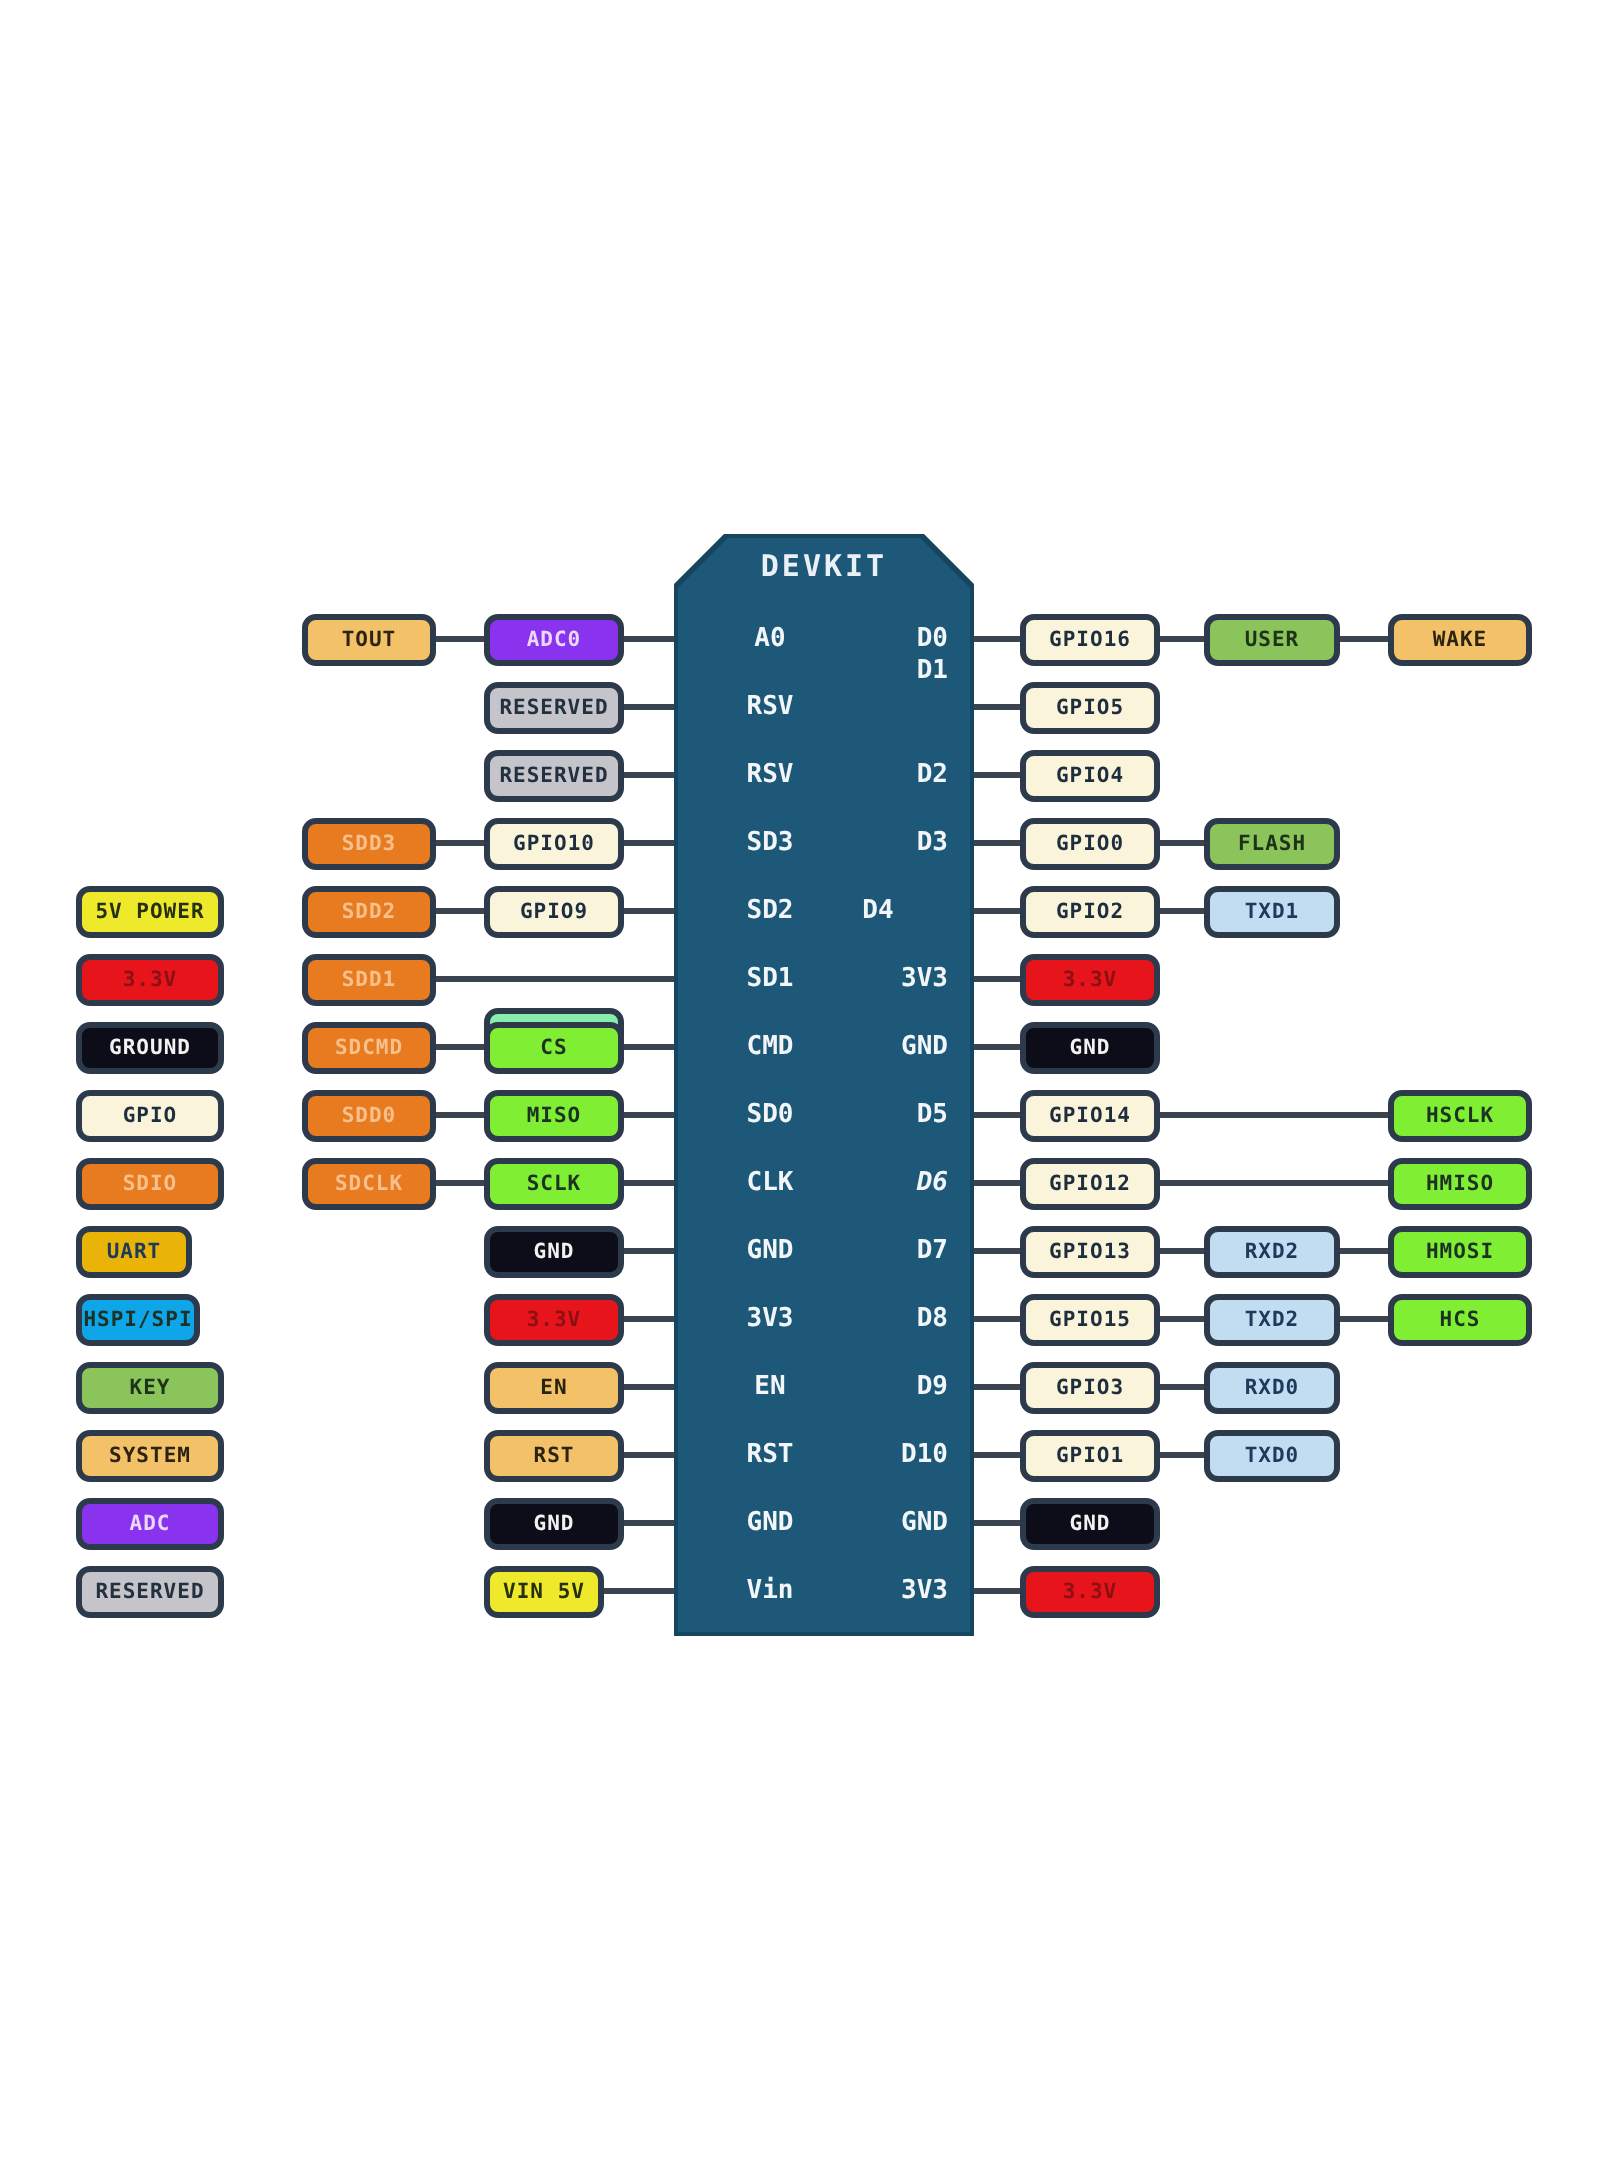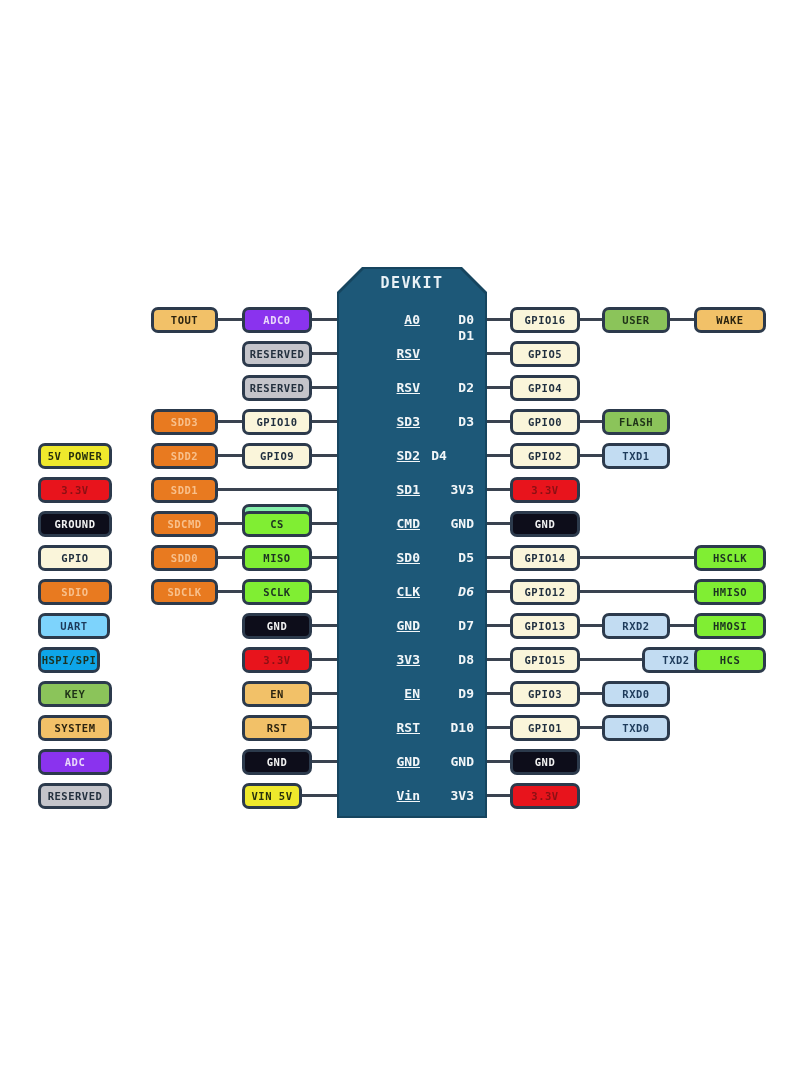--- a/index.html
+++ b/index.html
@@ -18,21 +18,21 @@
     font-weight:bold;font-size:15px;letter-spacing:1.5px;
     color:#e9f1f6;
   }
   .pin-label{
     position:absolute;z-index:3;
     height:16px;line-height:16px;
     font-weight:bold;font-size:13px;
     color:#f2f6f8;
     white-space:nowrap;
   }
-  .pin-left{text-align:right;text-decoration:underline;}
+  .pin-left{text-align:center;}
   .pin-right{text-align:right;}
   .wire{
     position:absolute;z-index:1;
     height:3px;background:#3a4350;border-radius:2px;
   }
   .pinbox{
     position:absolute;z-index:2;
     box-sizing:border-box;
     height:26px;
     border:3px solid #2c3a4c;
@@ -126,21 +126,21 @@
       <div class="wire" style="left: 483px; top: 624px; width: 247px;"></div>
       <div class="pinbox" style="left: 510px; top: 613px; width: 70px; background: rgb(250, 245, 218); color: rgb(31, 46, 62);">GPIO13</div>
       <div class="pinbox" style="left: 602px; top: 613px; width: 68px; background: rgb(194, 220, 242); color: rgb(29, 58, 90);">RXD2</div>
       <div class="pinbox" style="left: 694px; top: 613px; width: 72px; background: rgb(128, 238, 51); color: rgb(28, 50, 34);">HMOSI</div>
       <div class="pin-label pin-right" style="left: 404px; top: 618px; width: 70px;">D7</div>
       <div class="wire" style="left: 277px; top: 658px; width: 64px;"></div>
       <div class="pinbox" style="left: 242px; top: 647px; width: 70px; background: rgb(232, 20, 28); color: rgb(139, 16, 20);">3.3V</div>
       <div class="pin-label pin-left" style="left: 350px; top: 652px; width: 70px;">3V3</div>
       <div class="wire" style="left: 483px; top: 658px; width: 247px;"></div>
       <div class="pinbox" style="left: 510px; top: 647px; width: 70px; background: rgb(250, 245, 218); color: rgb(31, 46, 62);">GPIO15</div>
-      <div class="pinbox" style="left: 602px; top: 647px; width: 68px; background: rgb(194, 220, 242); color: rgb(29, 58, 90); margin-left: 40px;">TXD2</div>
+      <div class="pinbox" style="left: 602px; top: 647px; width: 68px; background: rgb(194, 220, 242); color: rgb(29, 58, 90);">TXD2</div>
       <div class="pinbox" style="left: 694px; top: 647px; width: 72px; background: rgb(128, 238, 51); color: rgb(28, 50, 34);">HCS</div>
       <div class="pin-label pin-right" style="left: 404px; top: 652px; width: 70px;">D8</div>
       <div class="wire" style="left: 277px; top: 692px; width: 64px;"></div>
       <div class="pinbox" style="left: 242px; top: 681px; width: 70px; background: rgb(242, 193, 104); color: rgb(44, 36, 16);">EN</div>
       <div class="pin-label pin-left" style="left: 350px; top: 686px; width: 70px;">EN</div>
       <div class="wire" style="left: 483px; top: 692px; width: 153px;"></div>
       <div class="pinbox" style="left: 510px; top: 681px; width: 70px; background: rgb(250, 245, 218); color: rgb(31, 46, 62);">GPIO3</div>
       <div class="pinbox" style="left: 602px; top: 681px; width: 68px; background: rgb(194, 220, 242); color: rgb(29, 58, 90);">RXD0</div>
       <div class="pin-label pin-right" style="left: 404px; top: 686px; width: 70px;">D9</div>
       <div class="wire" style="left: 277px; top: 726px; width: 64px;"></div>
@@ -160,20 +160,20 @@
       <div class="pinbox" style="left: 242px; top: 783px; width: 60px; background: rgb(239, 233, 44); color: rgb(38, 48, 14);">VIN 5V</div>
       <div class="pin-label pin-left" style="left: 350px; top: 788px; width: 70px;">Vin</div>
       <div class="wire" style="left: 483px; top: 794px; width: 62px;"></div>
       <div class="pinbox" style="left: 510px; top: 783px; width: 70px; background: rgb(232, 20, 28); color: rgb(139, 16, 20);">3.3V</div>
       <div class="pin-label pin-right" style="left: 404px; top: 788px; width: 70px;">3V3</div>
       <div class="pinbox" style="left: 38px; top: 443px; width: 74px; background: rgb(239, 233, 44); color: rgb(38, 48, 14);">5V POWER</div>
       <div class="pinbox" style="left: 38px; top: 477px; width: 74px; background: rgb(232, 20, 28); color: rgb(139, 16, 20);">3.3V</div>
       <div class="pinbox" style="left: 38px; top: 511px; width: 74px; background: rgb(13, 13, 26); color: rgb(242, 242, 242);">GROUND</div>
       <div class="pinbox" style="left: 38px; top: 545px; width: 74px; background: rgb(250, 245, 218); color: rgb(31, 46, 62);">GPIO</div>
       <div class="pinbox" style="left: 38px; top: 579px; width: 74px; background: rgb(232, 122, 32); color: rgb(248, 192, 140);">SDIO</div>
-      <div class="pinbox" style="left: 38px; top: 613px; width: 72px; background: #7dd3fc; color: rgb(29, 58, 90);">UART</div>
+      <div class="pinbox" style="left: 38px; top: 613px; width: 58px; background: #eab308; color: rgb(29, 58, 90);">UART</div>
       <div class="pinbox" style="left: 38px; top: 647px; width: 62px; background: #0ea5e9; color: rgb(28, 50, 34);">HSPI/SPI</div>
       <div class="pinbox" style="left: 38px; top: 681px; width: 74px; background: rgb(139, 196, 90); color: rgb(31, 51, 24);">KEY</div>
       <div class="pinbox" style="left: 38px; top: 715px; width: 74px; background: rgb(242, 193, 104); color: rgb(44, 36, 16);">SYSTEM</div>
       <div class="pinbox" style="left: 38px; top: 749px; width: 74px; background: rgb(138, 51, 238); color: rgb(233, 216, 250);">ADC</div>
       <div class="pinbox" style="left: 38px; top: 783px; width: 74px; background: rgb(196, 196, 202); color: rgb(35, 48, 62);">RESERVED</div>
     </div>
 </div>
 
 </body></html>

